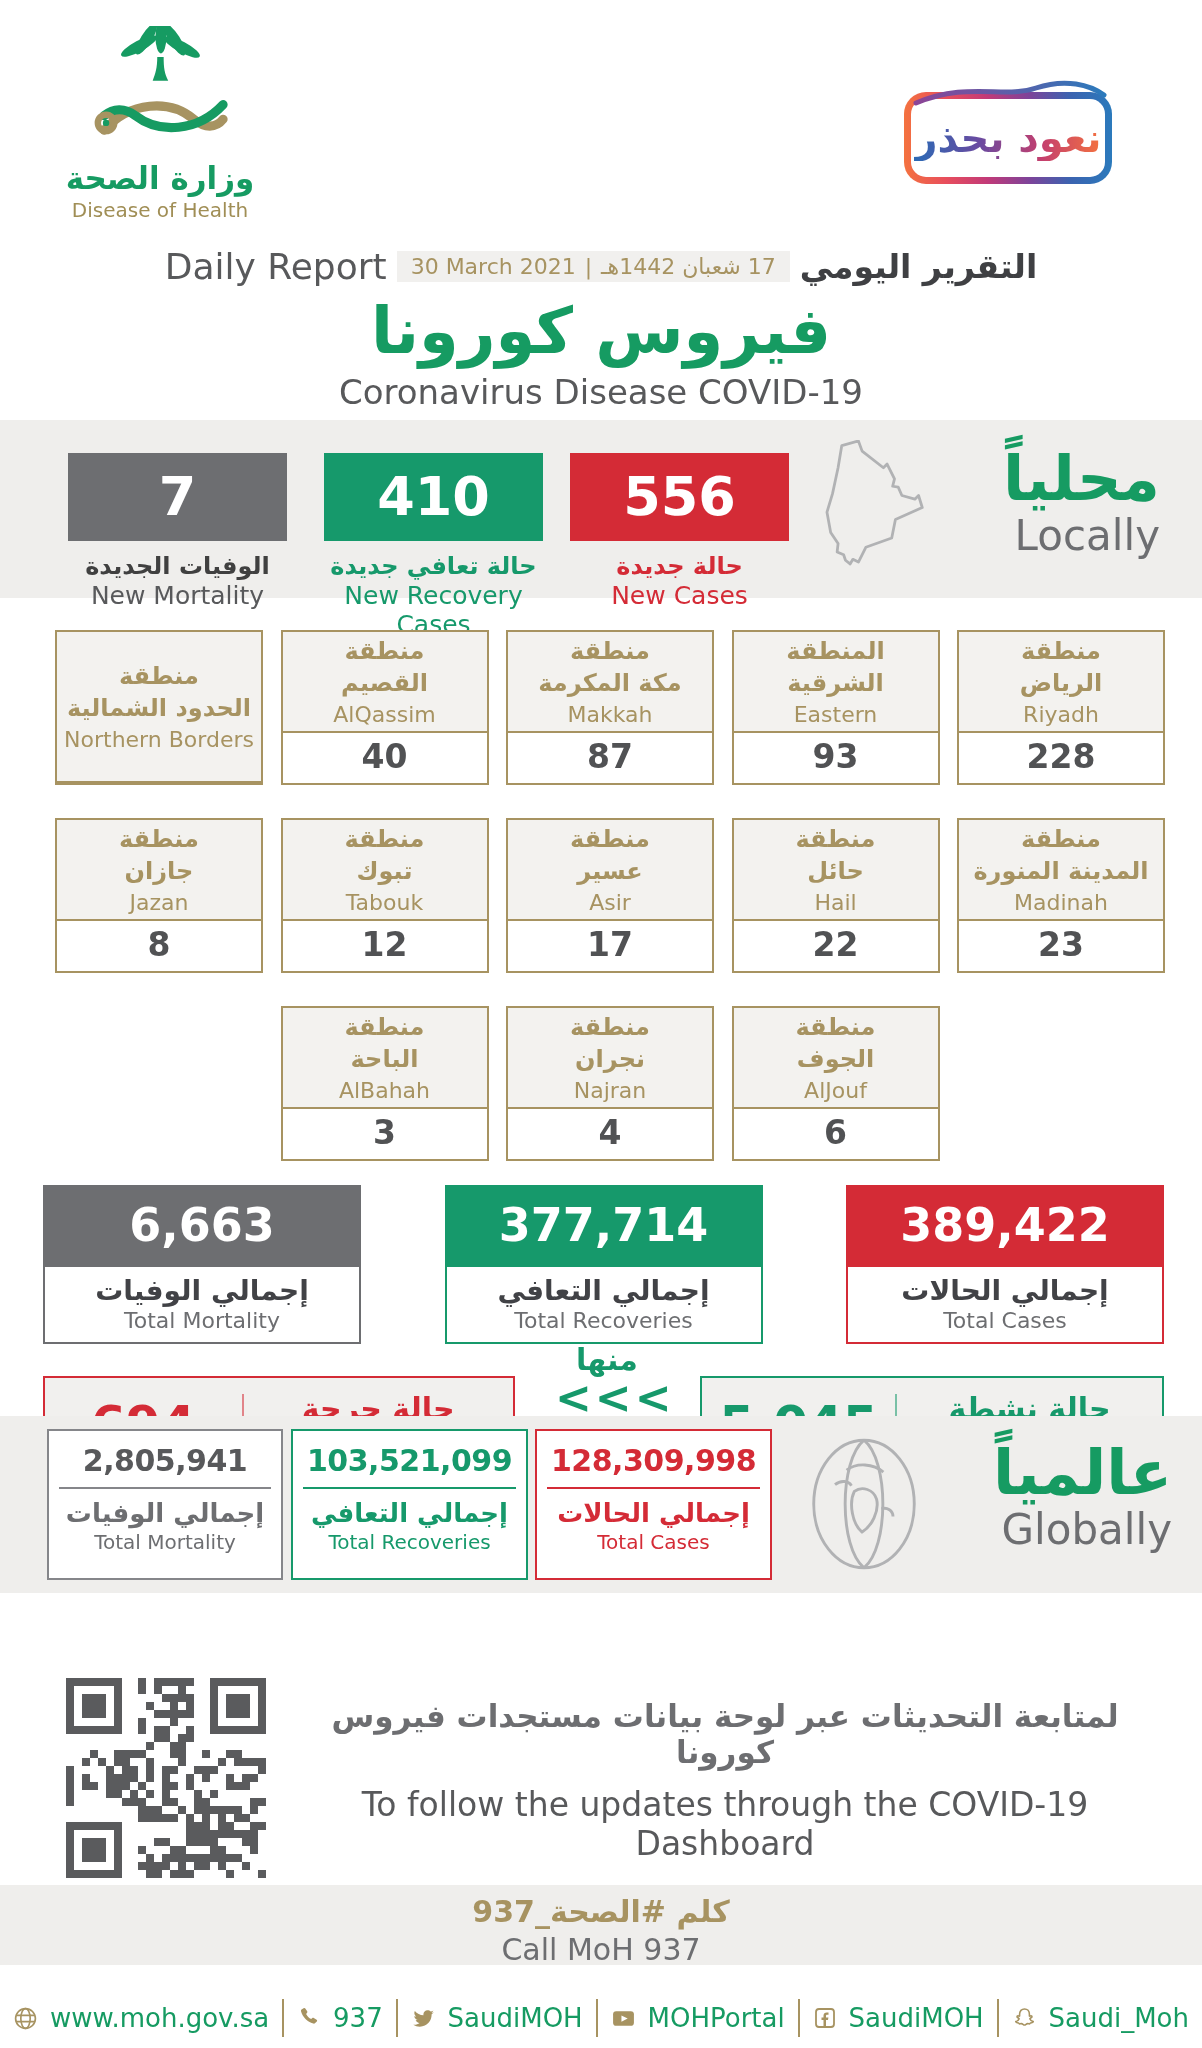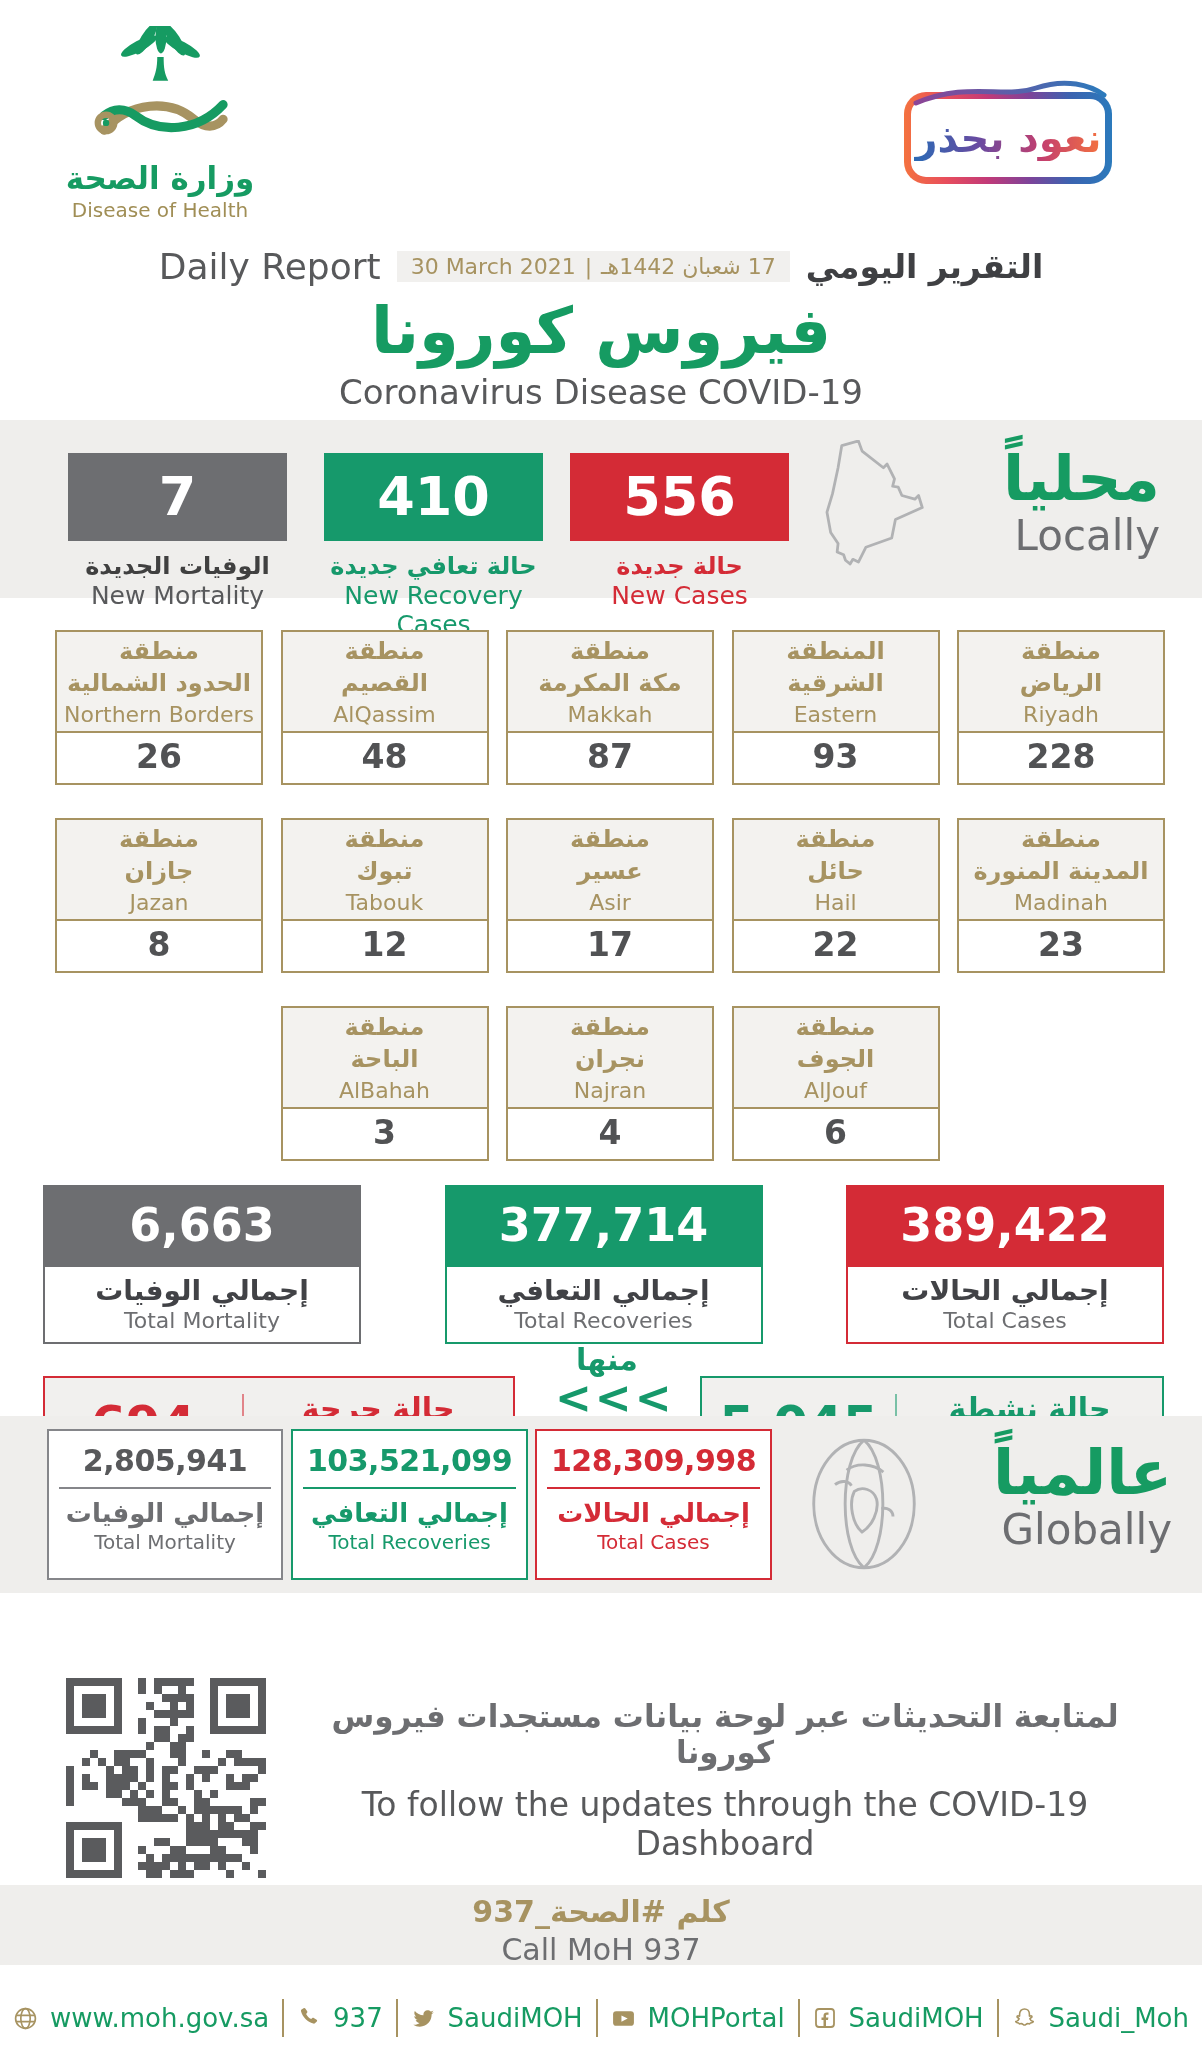--- a/index.html
+++ b/index.html
@@ -16,21 +16,21 @@
     background:linear-gradient(90deg,#f4723f,#e84e5c,#c23a78,#7e4399,#3b63b0,#2b7abc); }
   .badge-inner { width:100%; height:100%; background:#fff; border-radius:15px;
     display:flex; align-items:center; justify-content:center; }
   .badge-text { font-size:40px; font-weight:bold; direction:rtl; color:#8c4496;
     background:linear-gradient(90deg,#2b6ab5 0%,#6a4aa0 35%,#c43f6e 68%,#f4723f 100%);
     -webkit-background-clip:text; background-clip:text; -webkit-text-fill-color:transparent; }
   .badge-swoosh { position:absolute; top:-15px; left:4px; }
 
   
   .report-row { position:absolute; top:246px; left:0; width:1202px; display:flex;
-    justify-content:center; align-items:center; gap:16px; }
+    justify-content:center; align-items:center; gap:10px; }
   .report-en { font-size:36px; color:#58595b; }
   .chip { background:#f1f0ee; color:#a79361; font-size:22px; padding:3px 14px;
     display:flex; align-items:center; gap:9px; }
   .report-ar { font-size:33px; font-weight:bold; color:#3f4043; direction:rtl; }
   .title-ar { position:absolute; top:294px; left:0; width:1202px; text-align:center;
     font-size:64px; font-weight:bold; color:#169b62; direction:rtl; }
   .title-en { position:absolute; top:372px; left:0; width:1202px; text-align:center;
     font-size:34px; color:#58595b; }
 
   
@@ -200,29 +200,28 @@
   </div>
 
   <div class="regions">
 
     <div class="region">
       <div class="region-head">
         <div class="region-ar">منطقة</div>
         <div class="region-ar">الحدود الشمالية</div>
         <div class="region-en">Northern Borders</div>
       </div>
-      <div class="region-val">26</div>
     </div>
     <div class="region">
       <div class="region-head">
         <div class="region-ar">منطقة</div>
         <div class="region-ar">القصيم</div>
         <div class="region-en">AlQassim</div>
       </div>
-      <div class="region-val">48</div>
+      <div class="region-val">40</div>
     </div>
     <div class="region">
       <div class="region-head">
         <div class="region-ar">منطقة</div>
         <div class="region-ar">مكة المكرمة</div>
         <div class="region-en">Makkah</div>
       </div>
       <div class="region-val">87</div>
     </div>
     <div class="region">

